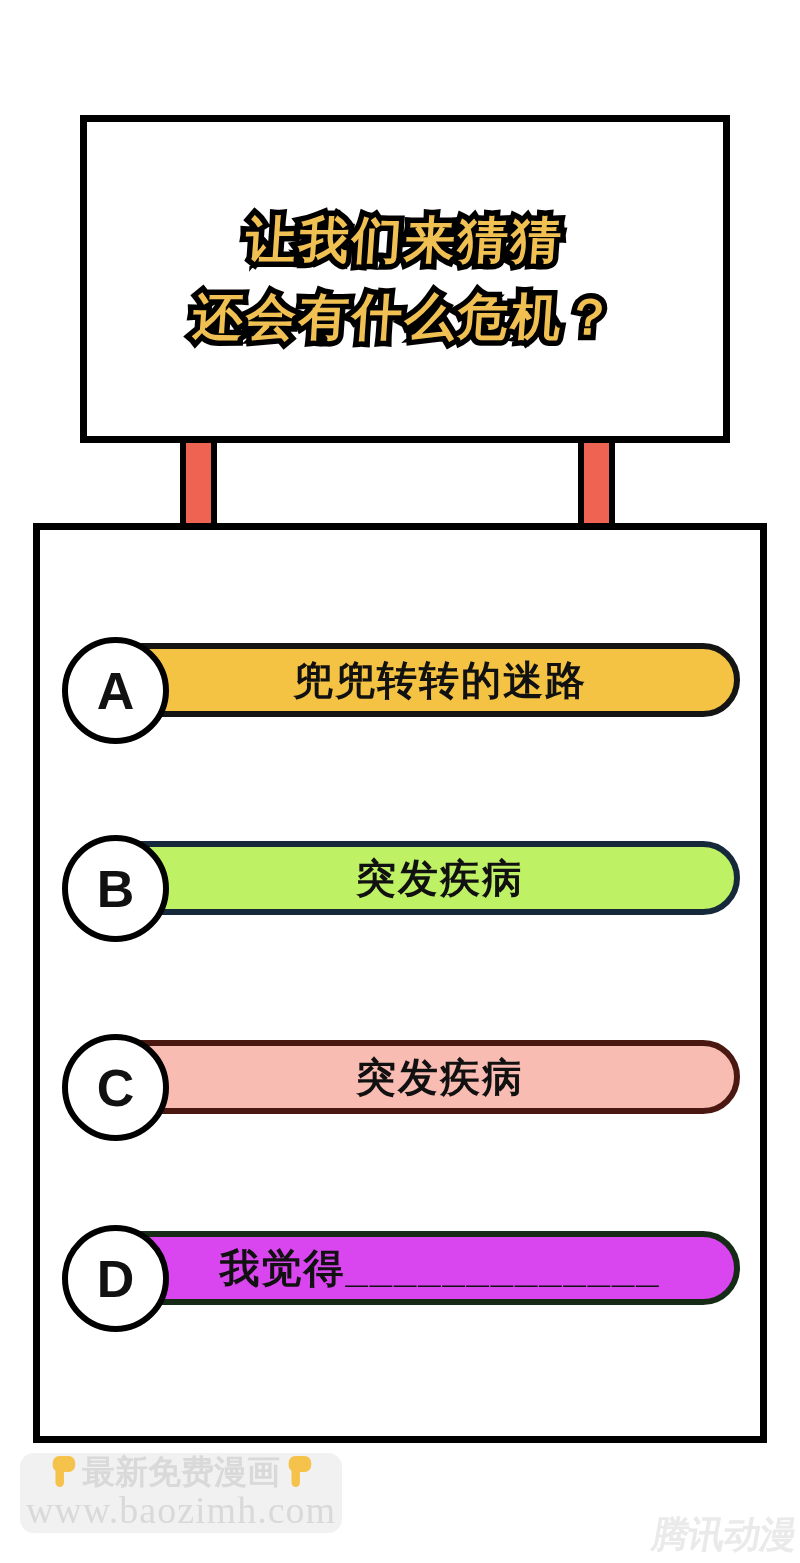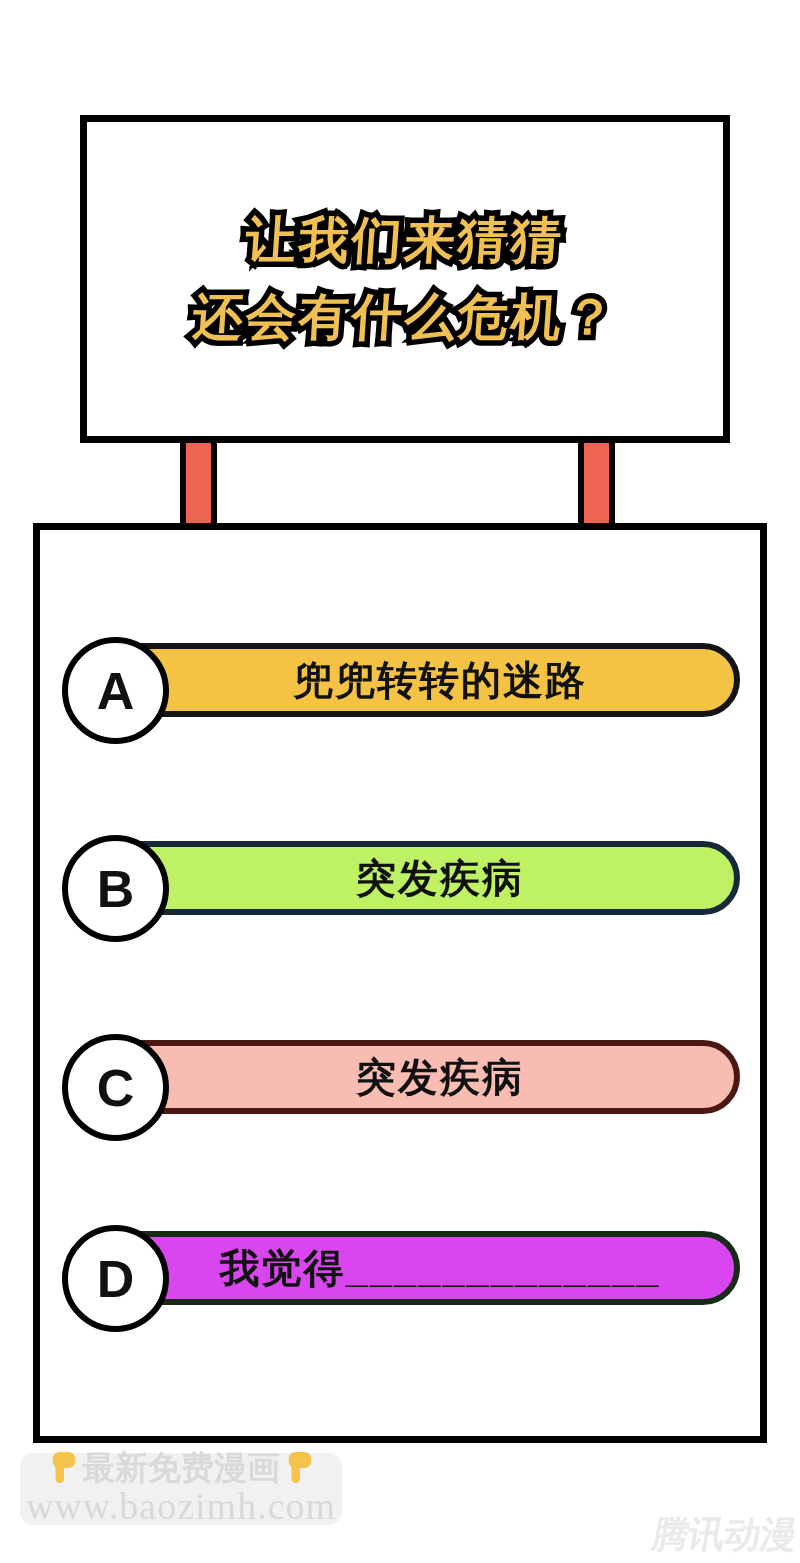--- a/index.html
+++ b/index.html
@@ -69,21 +69,21 @@
     width:107px; height:107px;
     background:#ffffff; border:6px solid #000; border-radius:50%;
     display:flex; align-items:center; justify-content:center;
     font-size:52px; font-weight:600; color:#111;
     z-index:2;
   }
 
   
   .watermark {
     position:absolute; left:20px; top:1453px;
-    width:322px; height:72px;
+    width:322px; height:80px;
     background:#f1f1f1; border-radius:14px;
     display:flex; flex-direction:column;
     align-items:center; justify-content:center;
     z-index:4; line-height:1.1;
   }
   .wm-line1 {
     display:flex; align-items:center; gap:4px;
     font-size:33px; font-weight:bold; color:#D9D9D9;
     white-space:nowrap;
   }

